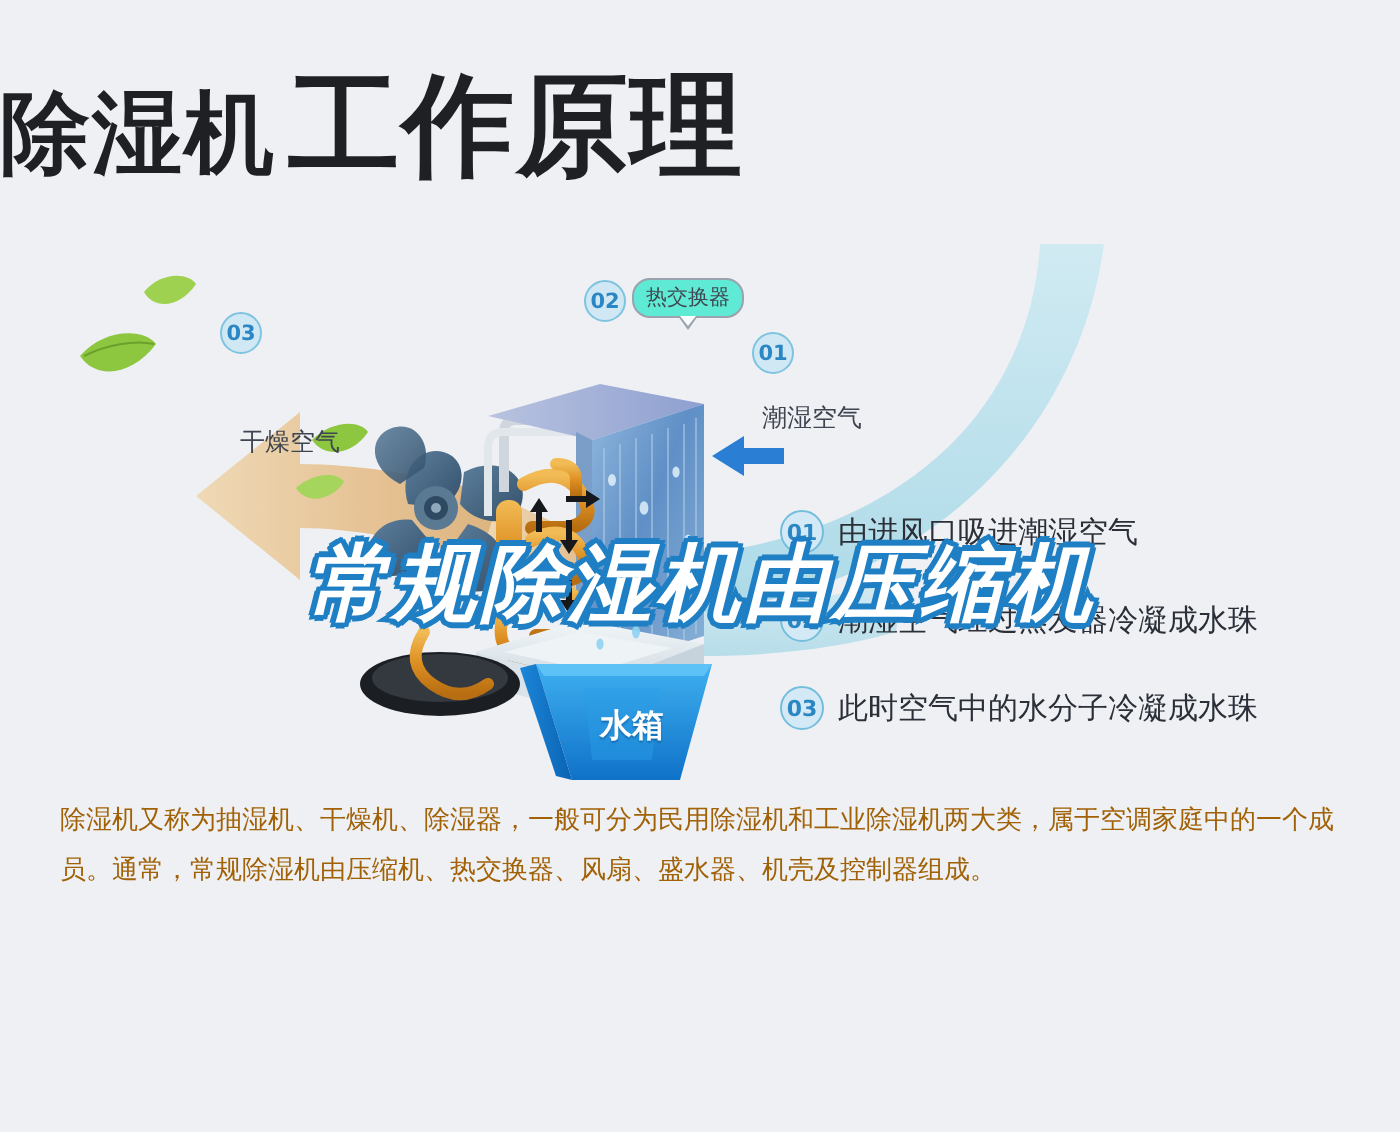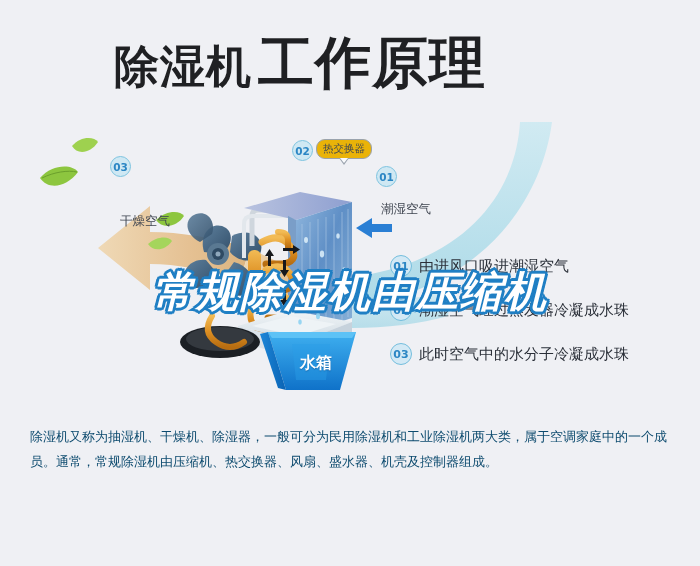--- a/index.html
+++ b/index.html
@@ -7,21 +7,21 @@
     width:700px;height:566px;
     background:#eff0f4;
     font-family:"DejaVu Sans","Liberation Sans",sans-serif;
     overflow:hidden;position:relative;
   }
   .stage{position:relative;width:700px;height:566px;}
 
   
   .title-wrap{
     position:absolute;left:0;top:26px;width:600px;
-    text-align:center;white-space:nowrap;
+    text-align:left;white-space:nowrap;
   }
   .title-small{
     font-size:45px;font-weight:bold;color:#1f2023;
     letter-spacing:1px;vertical-align:baseline;
   }
   .title-large{
     font-size:56px;font-weight:bold;color:#1f2023;
     letter-spacing:1px;vertical-align:baseline;margin-left:6px;
   }
 
@@ -38,21 +38,21 @@
     color:#2b86c4;font-size:10.5px;font-weight:bold;
     display:flex;align-items:center;justify-content:center;
     font-family:"DejaVu Sans","Liberation Sans",sans-serif;
   }
   .diagram-label{
     position:absolute;color:#3f4550;font-size:12.5px;
     font-family:"DejaVu Sans","Liberation Sans",sans-serif;
     white-space:nowrap;
   }
   .callout{
-    position:absolute;background:#eab308;border:1.4px solid #9aa3ad;
+    position:absolute;background:#5eead4;border:1.4px solid #9aa3ad;
     border-radius:9px;padding:2px 6px;color:#414852;font-size:10.5px;
     white-space:nowrap;
   }
   .callout .tail{
     position:absolute;left:50%;bottom:-7px;margin-left:-5px;
     width:0;height:0;border-left:5px solid transparent;
     border-right:5px solid transparent;border-top:7px solid #9aa3ad;
   }
   .callout .tail-in{
     position:absolute;left:50%;bottom:-5px;margin-left:-4px;
@@ -92,22 +92,22 @@
     paint-order:stroke fill;
     text-shadow:
        3px 0 0 #1f7fc4, -3px 0 0 #1f7fc4,
        0 3px 0 #1f7fc4, 0 -3px 0 #1f7fc4,
        2px 2px 0 #1f7fc4, -2px 2px 0 #1f7fc4,
        2px -2px 0 #1f7fc4, -2px -2px 0 #1f7fc4;
   }
 
   
   .body-copy{
-    position:absolute;left:30px;top:424px;width:645px;
-    font-size:13px;line-height:25px;color:#0c4a6e;
+    position:absolute;left:30px;top:398px;width:645px;
+    font-size:13px;line-height:25px;color:#a16207;
     font-family:"DejaVu Sans","Liberation Sans",sans-serif;
   }
   .body-copy p{margin:0 0 18px 0;}
 </style>
 </head>
 <body style="background: rgb(239, 240, 244);">
 
 <div class="stage">
 
   <div class="title-wrap">

